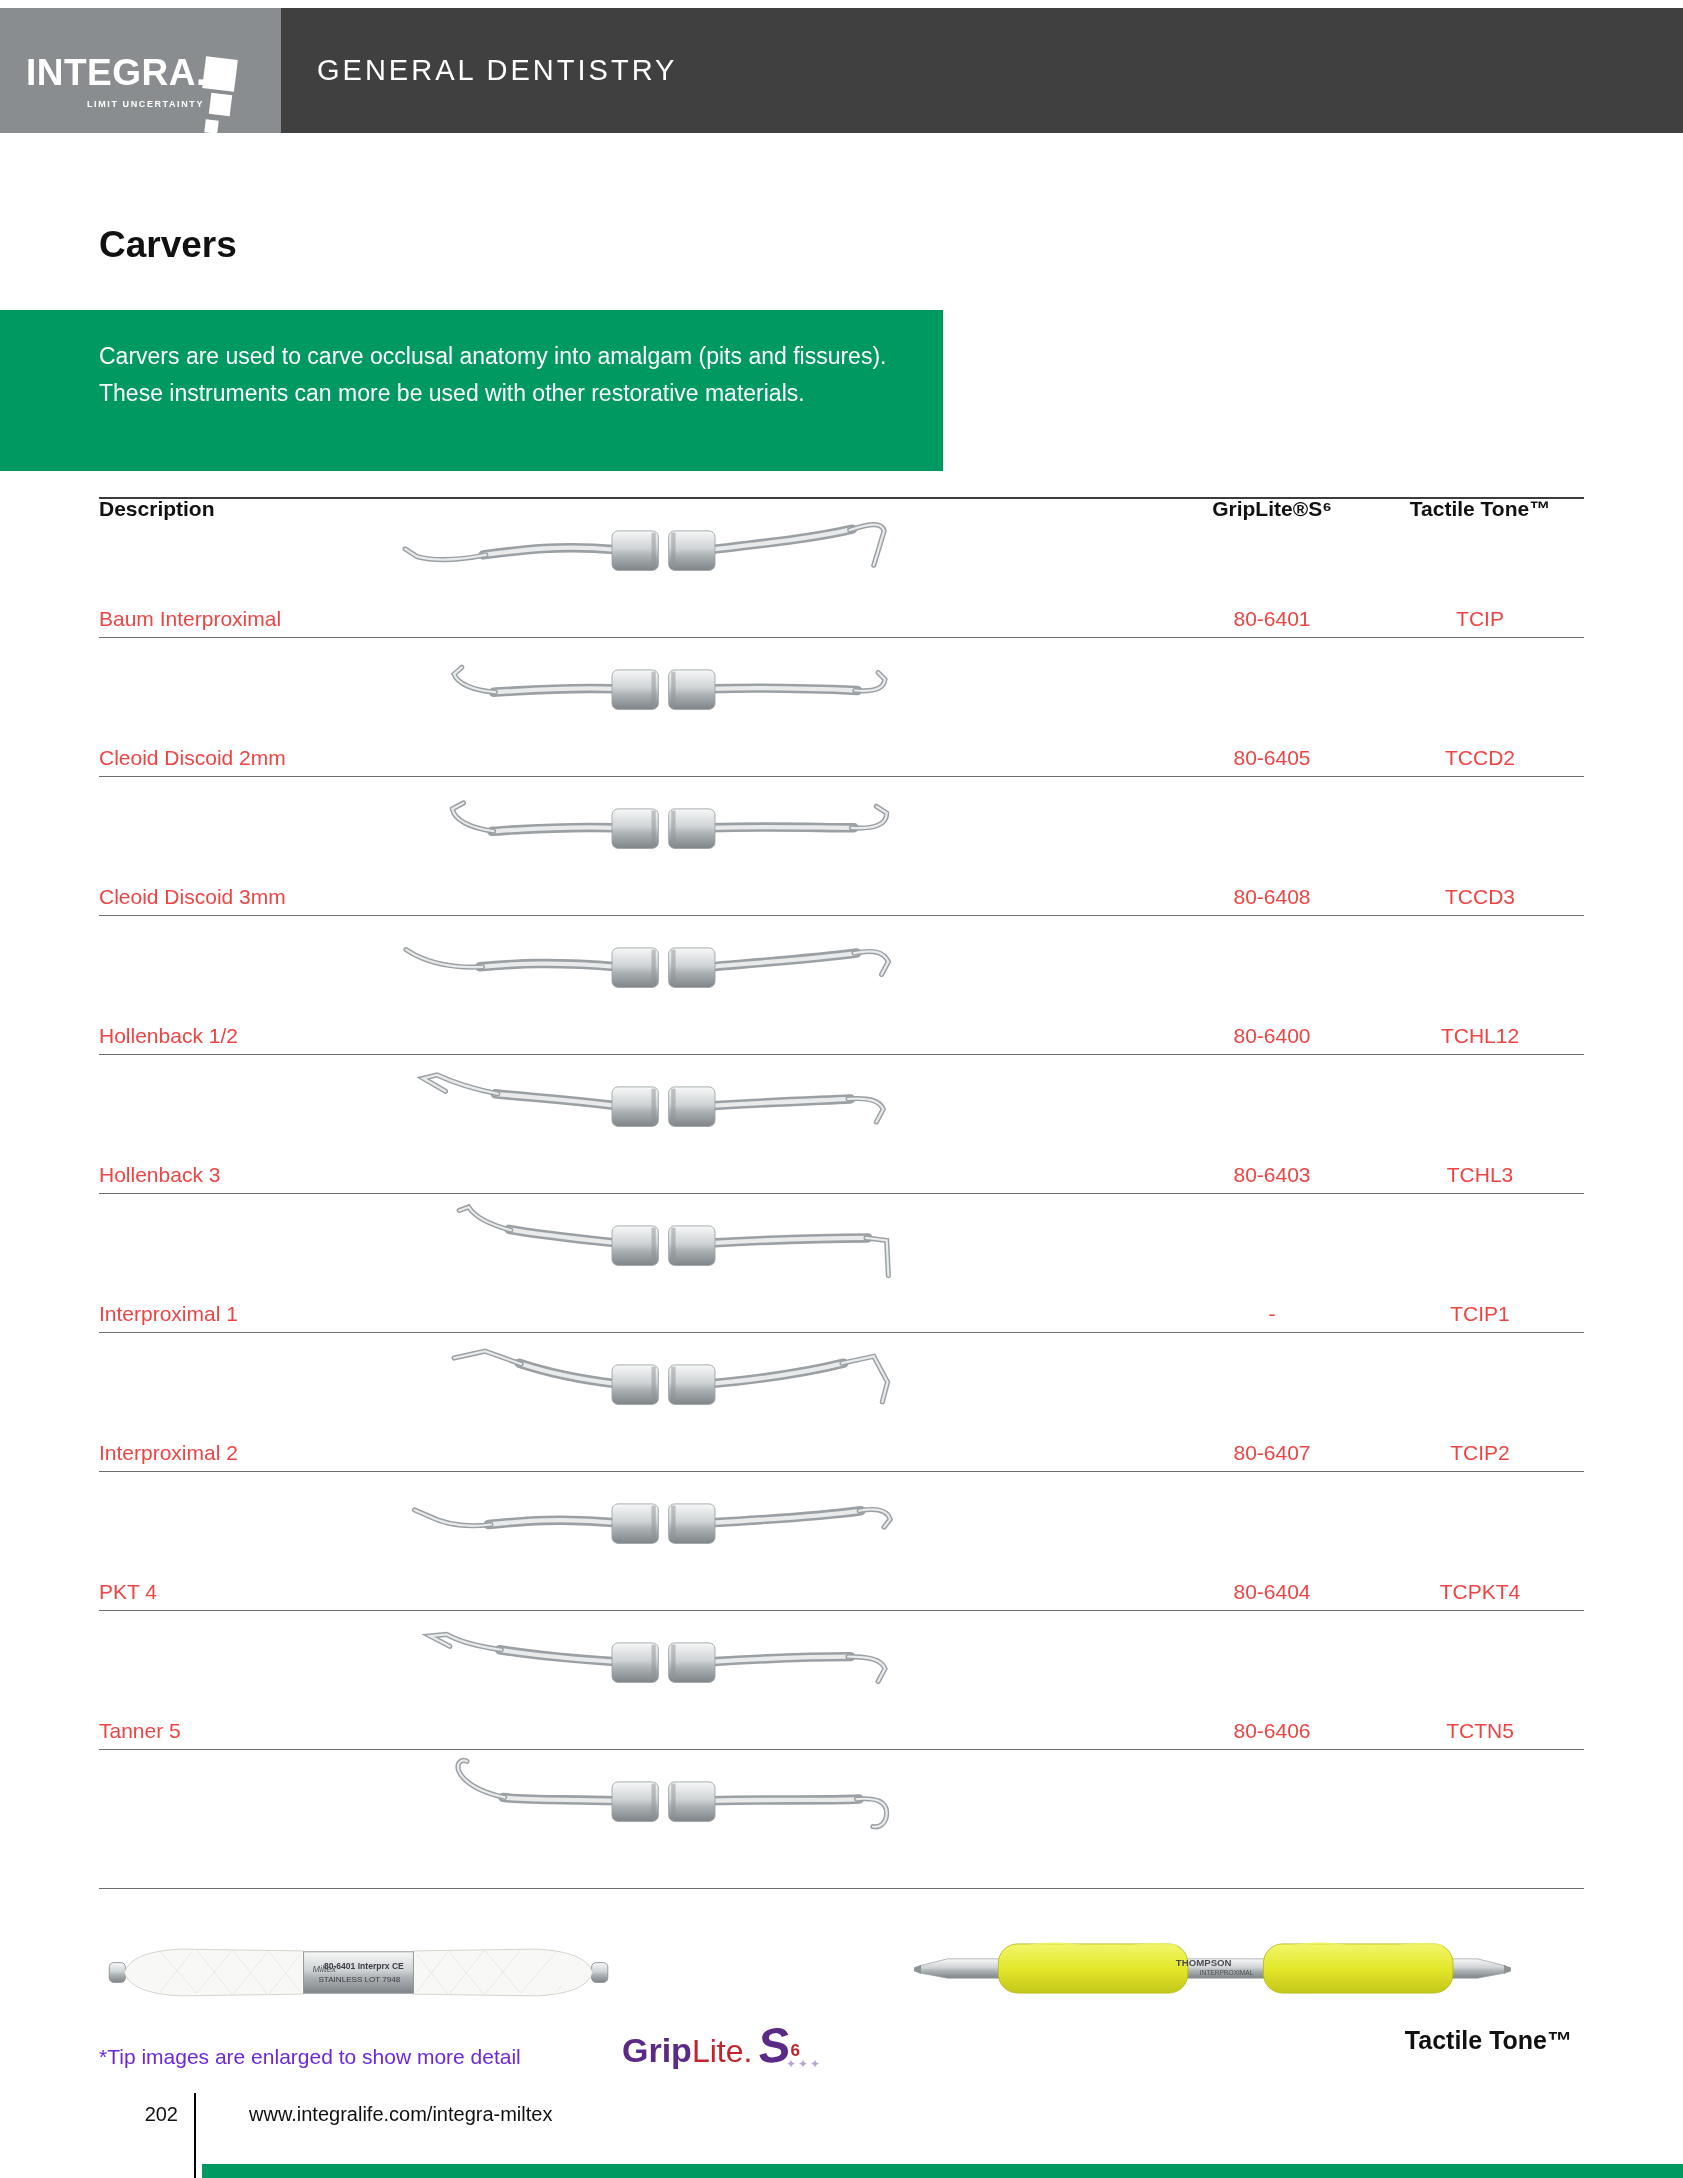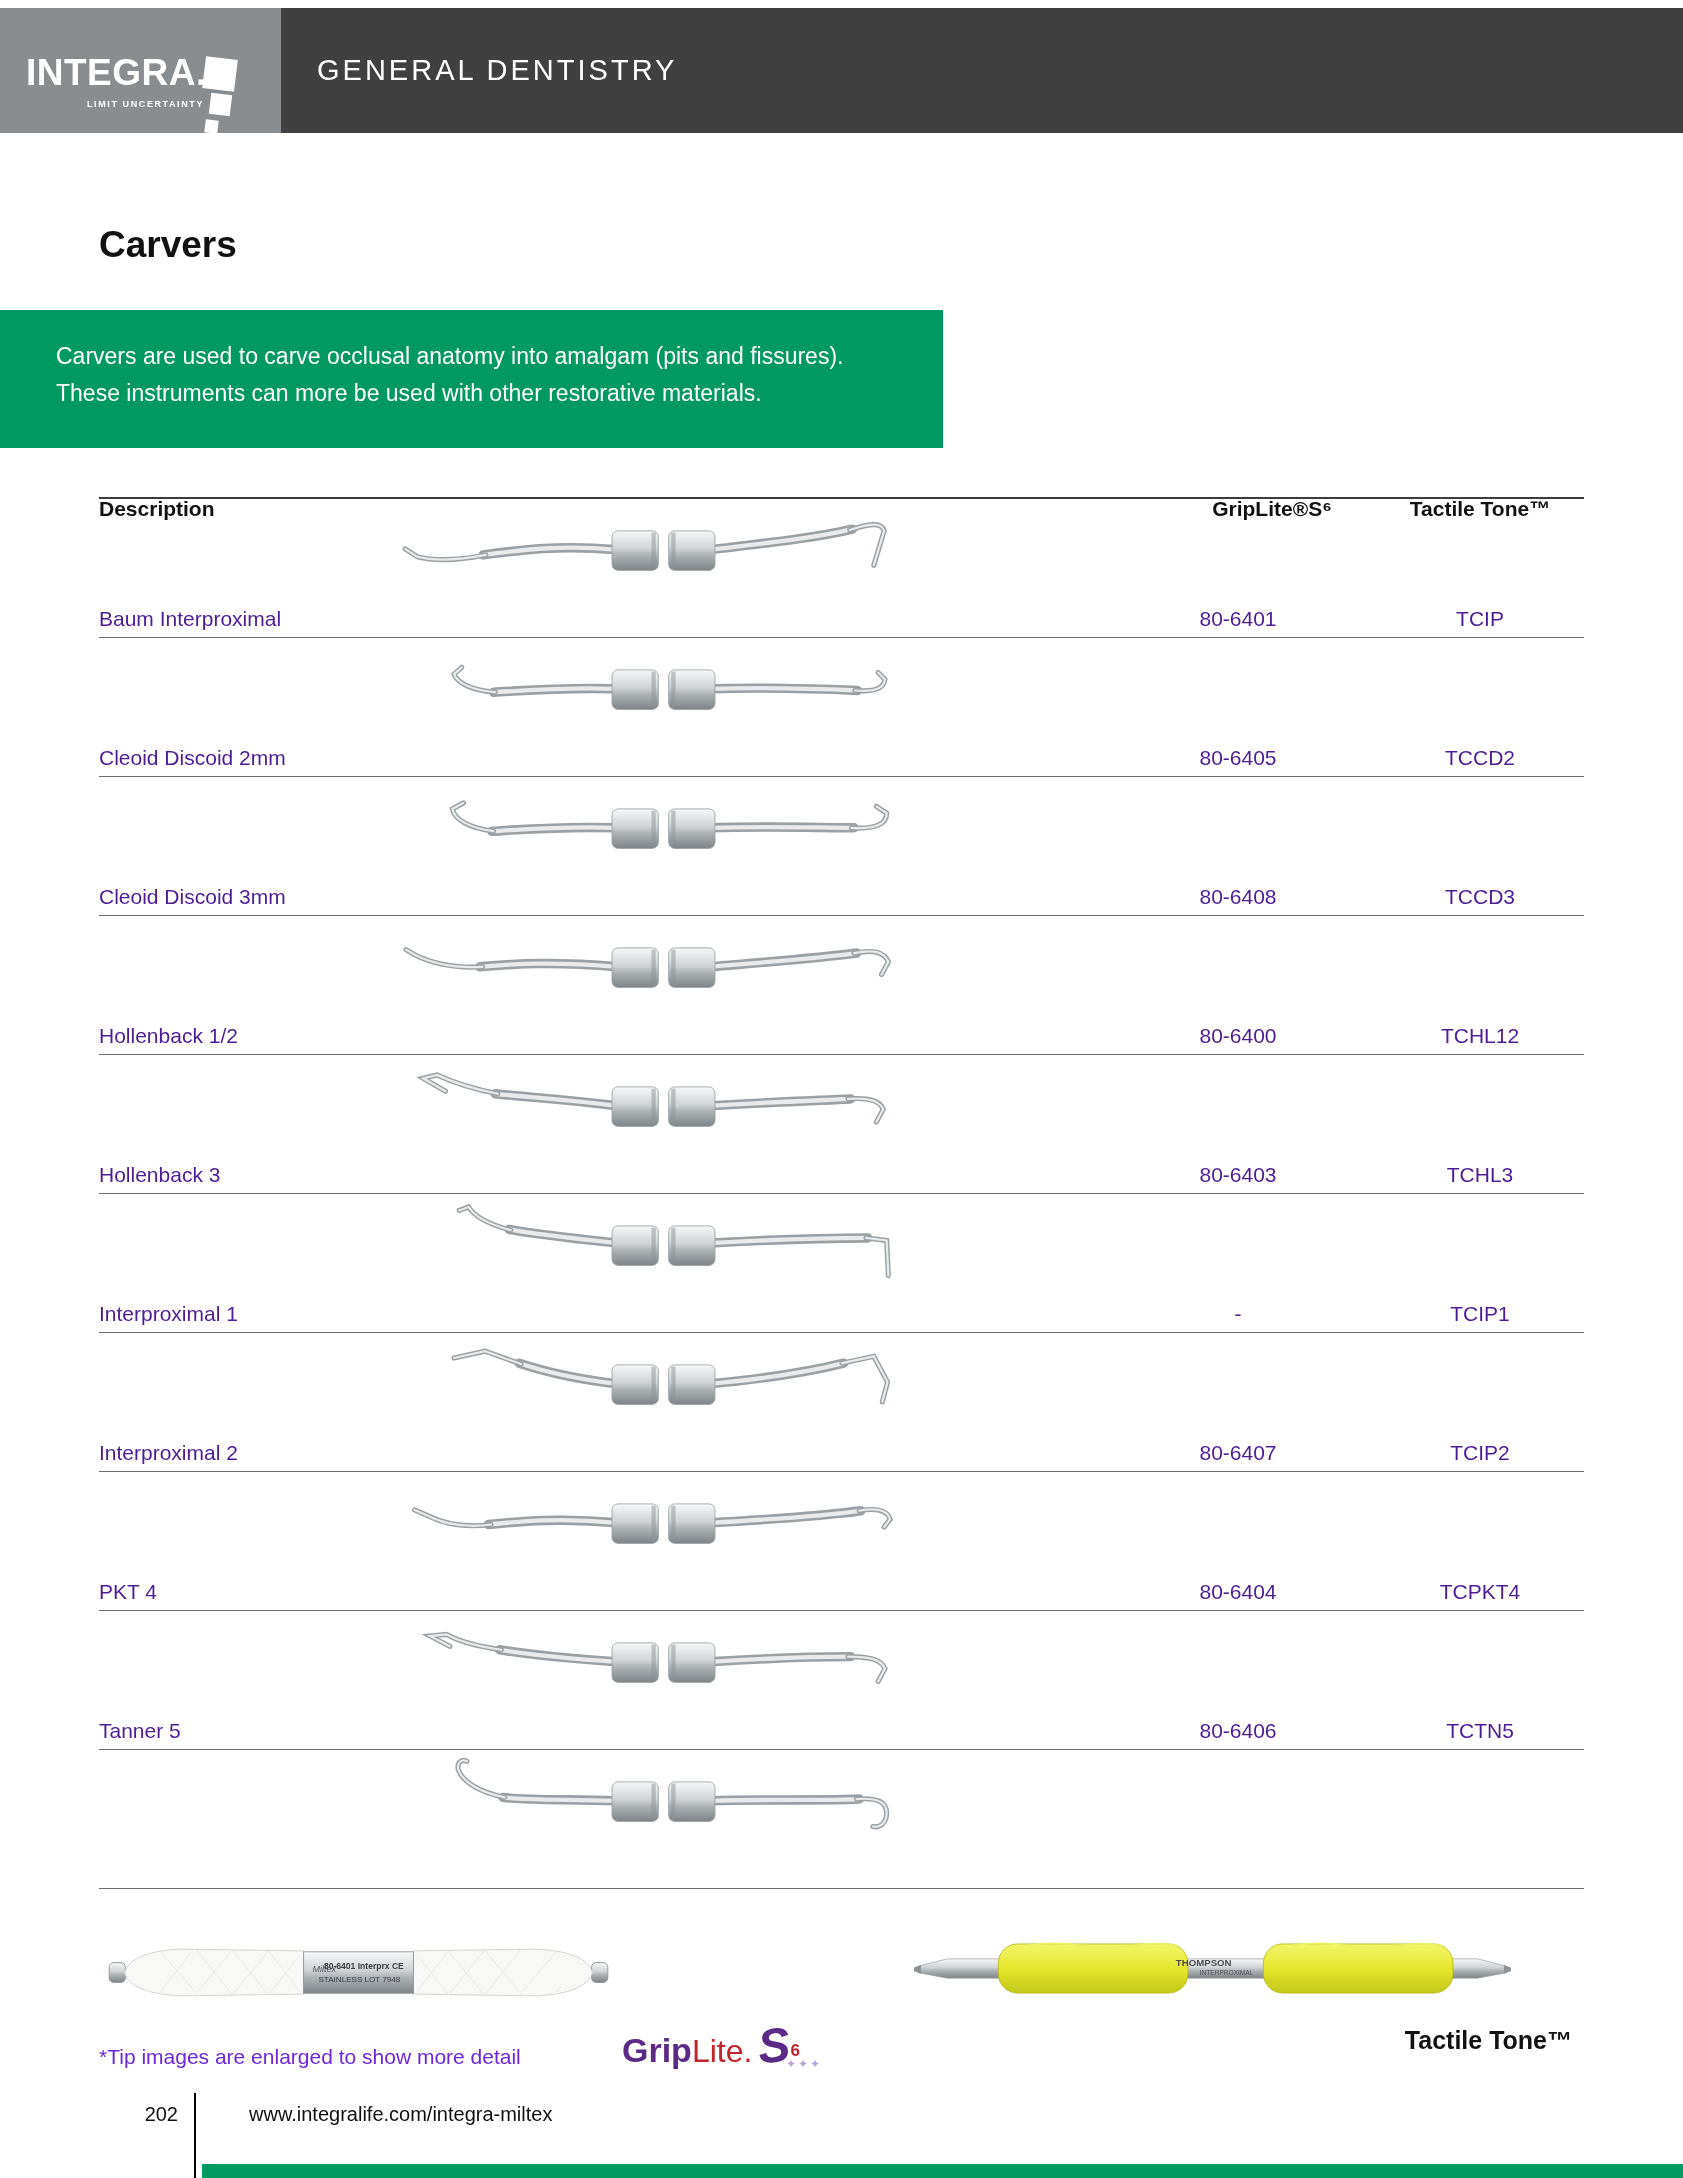--- a/index.html
+++ b/index.html
@@ -13,35 +13,35 @@
   .logo-tag{position:absolute;left:87px;top:91px;color:#fff;font-size:9px;font-weight:bold;letter-spacing:1.6px;}
   .sq{position:absolute;background:#fff;transform:rotate(7deg);}
   .sq1{left:204px;top:50px;width:32px;height:32px;}
   .sq2{left:210px;top:86px;width:21px;height:21px;}
   .sq3{left:205px;top:112px;width:13px;height:13px;}
   .banner{position:absolute;left:281px;top:0;right:0;height:125px;background:#404040;}
   .banner-title{position:absolute;left:36px;top:46px;color:#fff;font-size:29px;letter-spacing:3px;font-weight:400;}
 
   
   .page-title{position:absolute;left:99px;top:224px;font-size:37px;font-weight:bold;color:#111;}
-  .intro{position:absolute;left:0;top:310px;width:943px;height:138px;background:#009961;box-sizing:border-box;
-         padding:28px 30px 0 56px;color:#fff;font-size:23px;line-height:37px;}
+  .intro{position:absolute;left:0;top:310px;width:943px;height:161px;background:#009961;box-sizing:border-box;
+         padding:28px 30px 0 99px;color:#fff;font-size:23px;line-height:37px;}
 
   
   .tbl{position:absolute;left:99px;top:457px;width:1485px;}
   .thead{display:flex;align-items:baseline;height:40px;border-bottom:2px solid #3c3c3c;
          font-size:21px;font-weight:bold;color:#111;}
   .cell.desc{flex:1;text-align:left;margin-top:40px;}
   .cell.grip{width:208px;text-align:center;}
   .cell.tact{width:208px;text-align:center;}
   .trow{position:relative;height:138px;border-bottom:1.5px solid #6d6d6d;}
   .row-img{position:absolute;left:129px;top:0;width:871px;height:105px;
            display:flex;align-items:center;justify-content:center;}
   .row-line{position:absolute;left:0;right:0;bottom:6px;display:flex;align-items:baseline;
-            font-size:21px;color:#4c1d95;gap:34px;}
+            font-size:21px;color:#ef4444;}
 
   
   .griplite-handle{position:absolute;left:84px;top:1923px;}
   .tactile-handle{position:absolute;left:881px;top:1929px;}
 
   .gl-logo{position:absolute;left:622px;top:2018px;white-space:nowrap;}
   .gl-grip{color:#5b2a86;font-weight:bold;font-size:34px;}
   .gl-lite{color:#c4232b;font-size:32px;font-weight:500;}
   .gl-s{color:#5b2a86;font-size:48px;font-weight:bold;font-style:italic;display:inline-block;
         transform:rotate(-6deg);margin-left:6px;}

